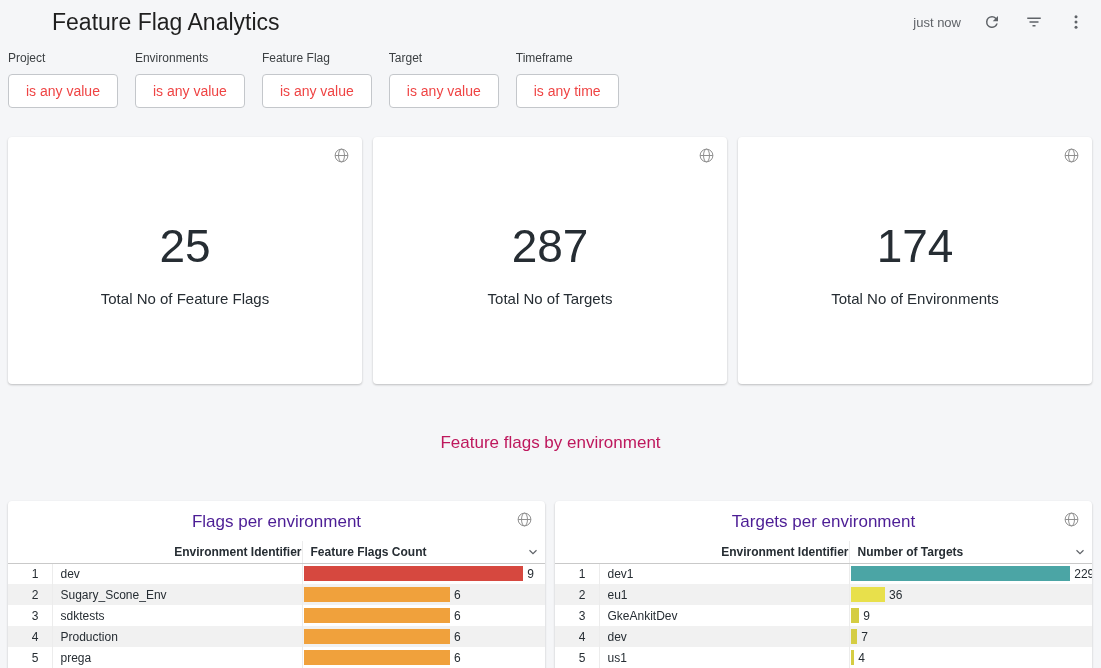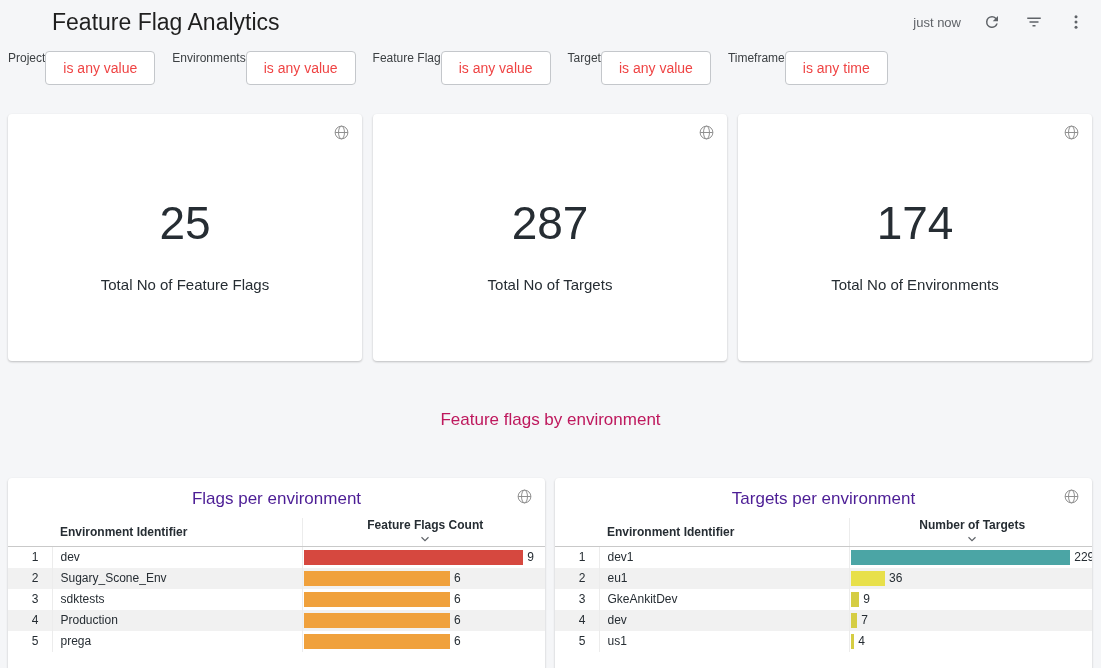--- a/index.html
+++ b/index.html
@@ -17,57 +17,57 @@
     padding: 8px 14px 0 8px; height: 36px; margin-left: 44px;
   }
   .page-title { font-size: 23px; font-weight: 400; color: #1f1f1f; }
   .top-actions { display: flex; align-items: center; gap: 20px; }
   .updated { font-size: 13px; color: #5f6368; }
   .icon-btn { background: none; border: none; cursor: pointer; display: flex; align-items: center; padding: 2px; }
   .icon-btn svg { width: 18px; height: 18px; fill: #5f6368; }
 
   
   .filter-bar { display: flex; gap: 17px; padding: 15px 0 0 8px; }
-  .filter-group { display: flex; flex-direction: row; }
+  .filter-group { display: flex; flex-direction: column; }
   .filter-label { font-size: 12px; color: #3c4043; margin-bottom: 9px; }
   .filter-btn {
     height: 34px; padding: 0 17px; background: #fff;
     border: 1px solid #c4c7cb; border-radius: 4px;
     font-size: 14px; color: #ef4444; font-family: inherit;
     display: flex; align-items: center; cursor: pointer; white-space: nowrap;
   }
 
   
   .kpi-row { display: flex; gap: 11px; margin: 29px 9px 0 8px; }
   .card {
     background: #fff; border-radius: 4px; position: relative;
     box-shadow: 0 1px 2px rgba(0,0,0,0.16), 0 1px 3px rgba(0,0,0,0.08);
   }
   .kpi-card { flex: 1; height: 247px; text-align: center; }
   .kpi-value { font-size: 46px; font-weight: 400; color: #262d33; padding-top: 86px; line-height: 1; }
-  .kpi-label { font-size: 15px; color: #262d33; margin-top: 30px; }
+  .kpi-label { font-size: 15px; color: #262d33; margin-top: 21px; }
   .globe { position: absolute; top: 10px; right: 12px; background: none; border: none; cursor: pointer; padding: 0; }
   .globe svg { width: 17px; height: 17px; stroke: #8f8f8f; fill: none; stroke-width: 1.4; }
 
   
   .section-title { text-align: center; margin-top: 49px; font-size: 17px; color: #be185d; }
 
   
   .chart-row { display: flex; gap: 10px; margin: 48px 9px 0 8px; }
   .chart-card { flex: 1; padding-top: 11px; height: 200px; overflow: hidden; border-radius: 4px 4px 0 0; }
   .chart-title { text-align: center; font-size: 17px; color: #4c1d95; }
 
   table { width: 100%; border-collapse: collapse; table-layout: fixed; margin-top: 9px; font-size: 12px; }
   col.col-num { width: 44px; }
   col.col-id { width: 250px; }
   thead th {
-    font-weight: bold; text-align: left; height: 22px;
+    font-weight: bold; text-align: right; height: 22px;
     border-bottom: 1px solid #c9c9c9; color: #262d33; padding: 0;
   }
-  th .h-inner { display: flex; align-items: center; justify-content: space-between; padding: 0 5px 0 8px; flex-direction: column; }
+  th .h-inner { display: flex; align-items: center; justify-content: space-between; padding: 0 5px 0 8px; }
   th.h-id { padding-left: 8px; }
   th.h-val, td.c-bar, td.c-id { border-left: 1px solid #ececec; }
   .sort-chevron { width: 14px; height: 14px; stroke: #5f6368; fill: none; stroke-width: 2; flex: 0 0 auto; }
 
   tbody td { height: 21px; padding: 0; }
   td.c-num { text-align: right; padding-right: 13px; color: #262d33; }
   td.c-id { padding-left: 8px; overflow: hidden; white-space: nowrap; text-overflow: ellipsis; }
   tr.alt { background: #f1f1f1; }
   .bar-cell { display: flex; align-items: center; width: 100%; padding-left: 1px; }
   .bar { height: 15px; min-width: 2px; flex: 0 0 auto; }

